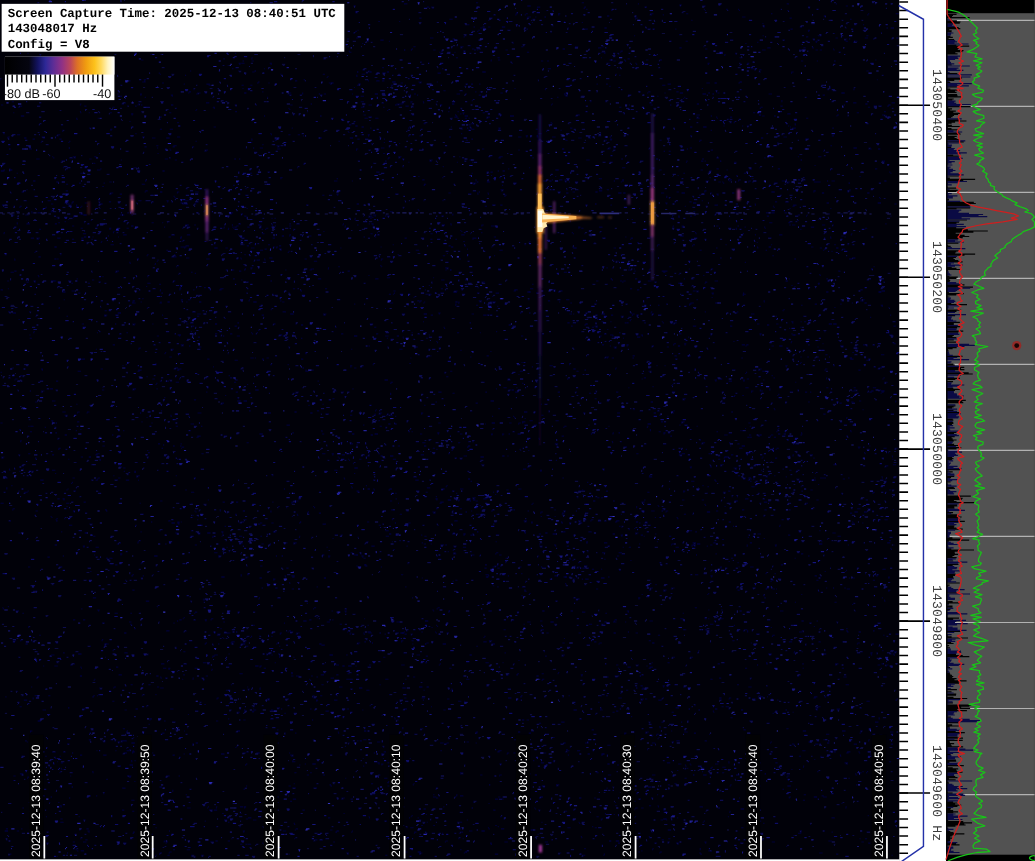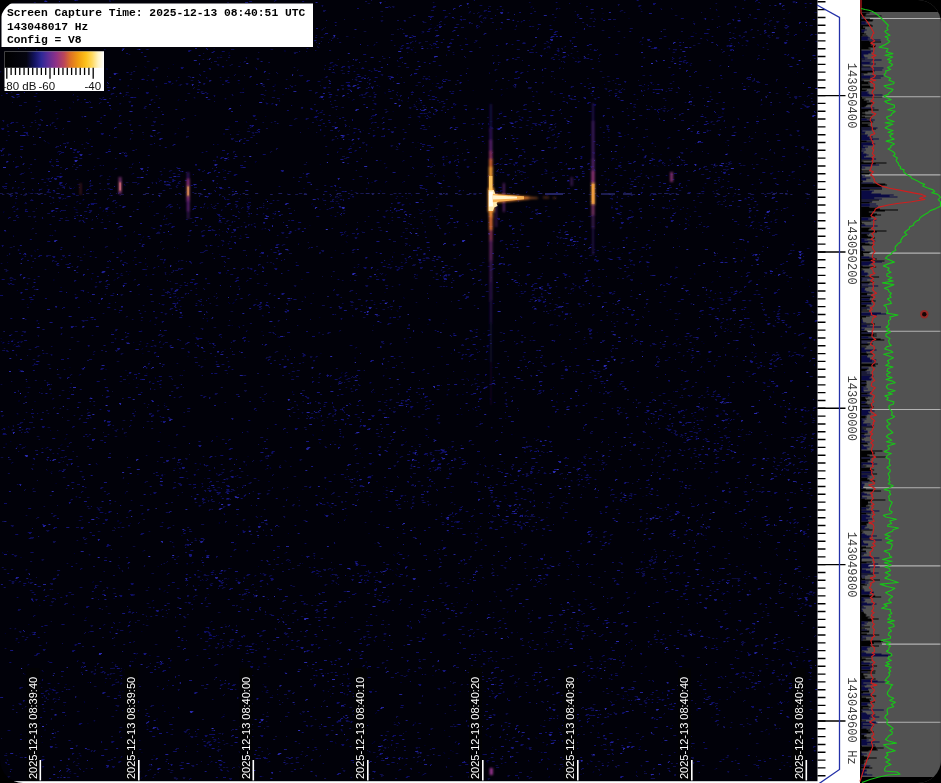--- a/index.html
+++ b/index.html
@@ -1,14 +1,14 @@
 <!DOCTYPE html>
 <html><head><meta charset="utf-8"><style>
 html,body{margin:0;padding:0;background:#000;}
-#c{position:relative;width:941px;height:783px;overflow:hidden;background:#000;border-radius:23px;}
+#c{position:relative;width:941px;height:783px;overflow:hidden;background:#000;}
 text{font-family:"Liberation Sans",sans-serif;}
 .tl{fill:#fff;font-size:11px;}
 .fl{fill:#3d3d3d;font-family:"Liberation Mono",monospace;font-size:12px;letter-spacing:0.1px;}
 .hd{fill:#000;font-family:"Liberation Mono",monospace;font-size:11.3px;font-weight:bold;}
 .db{fill:#111;font-size:11.5px;}
 </style></head><body>
 <div id="c">
 <svg width="941" height="783" viewBox="0 0 941 783">
 <defs>
 <filter id="b1" x="-150%" y="-30%" width="400%" height="160%">

